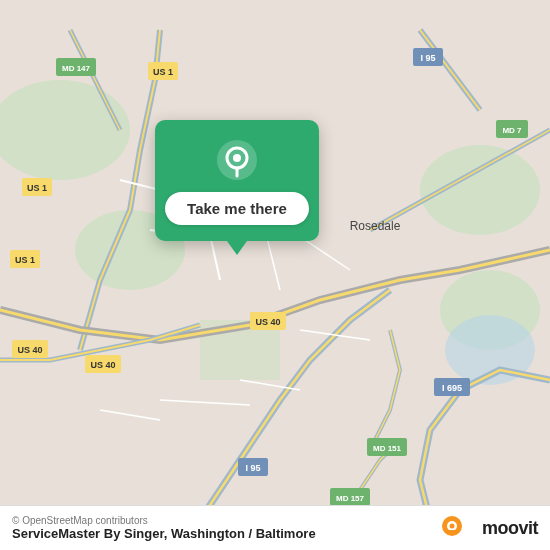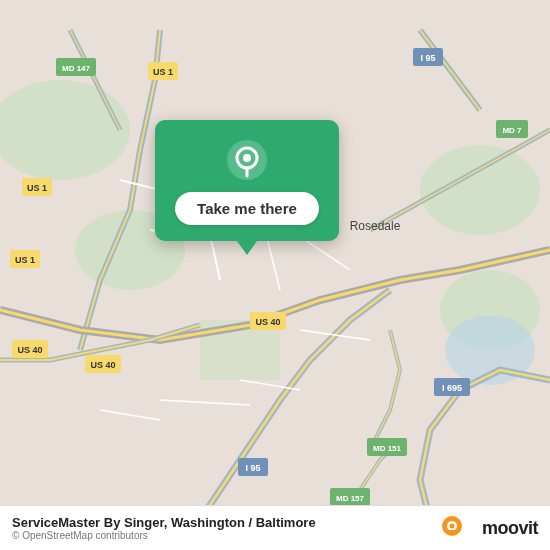--- a/index.html
+++ b/index.html
@@ -34,21 +34,21 @@
       top: 0; left: 0;
       width: 100%;
       height: 100%;
     }
 
     
     #popup-card {
       position: absolute;
       top: 120px;
       left: 155px;
-      width: 184px;
+      width: 164px;
       background: #2eaa6e;
       border-radius: 10px;
       display: flex;
       flex-direction: column;
       align-items: center;
       padding: 18px 20px 16px 20px;
       box-shadow: 0 4px 16px rgba(0,0,0,0.25);
       z-index: 10;
     }
 
@@ -236,22 +236,22 @@
       <circle cx="22" cy="20" r="10" fill="none" stroke="white" stroke-width="3"></circle>
       <circle cx="22" cy="20" r="4" fill="white"></circle>
       <line x1="22" y1="30" x2="22" y2="38" stroke="white" stroke-width="3" stroke-linecap="round"></line>
     </svg>
 
     <button id="take-me-there-btn">Take me there</button>
   </div>
 
   <div id="bottom-bar">
     <div id="bottom-left">
+      <span id="copyright-text">© OpenStreetMap contributors</span>
       <span id="service-name">ServiceMaster By Singer, Washington / Baltimore</span>
-      <span id="copyright-text">© OpenStreetMap contributors</span>
     </div>
     <div id="moovit-logo">
       <svg id="moovit-pin" viewBox="0 0 28 28">
         <circle cx="14" cy="12" r="10" fill="#f7941d"></circle>
         <circle cx="14" cy="12" r="5" fill="white"></circle>
         <circle cx="14" cy="12" r="2.5" fill="#f7941d"></circle>
         <polygon points="14,22 10,16 18,16" fill="#f7941d"></polygon>
       </svg>
       <span id="moovit-text">moovit</span>
     </div>

